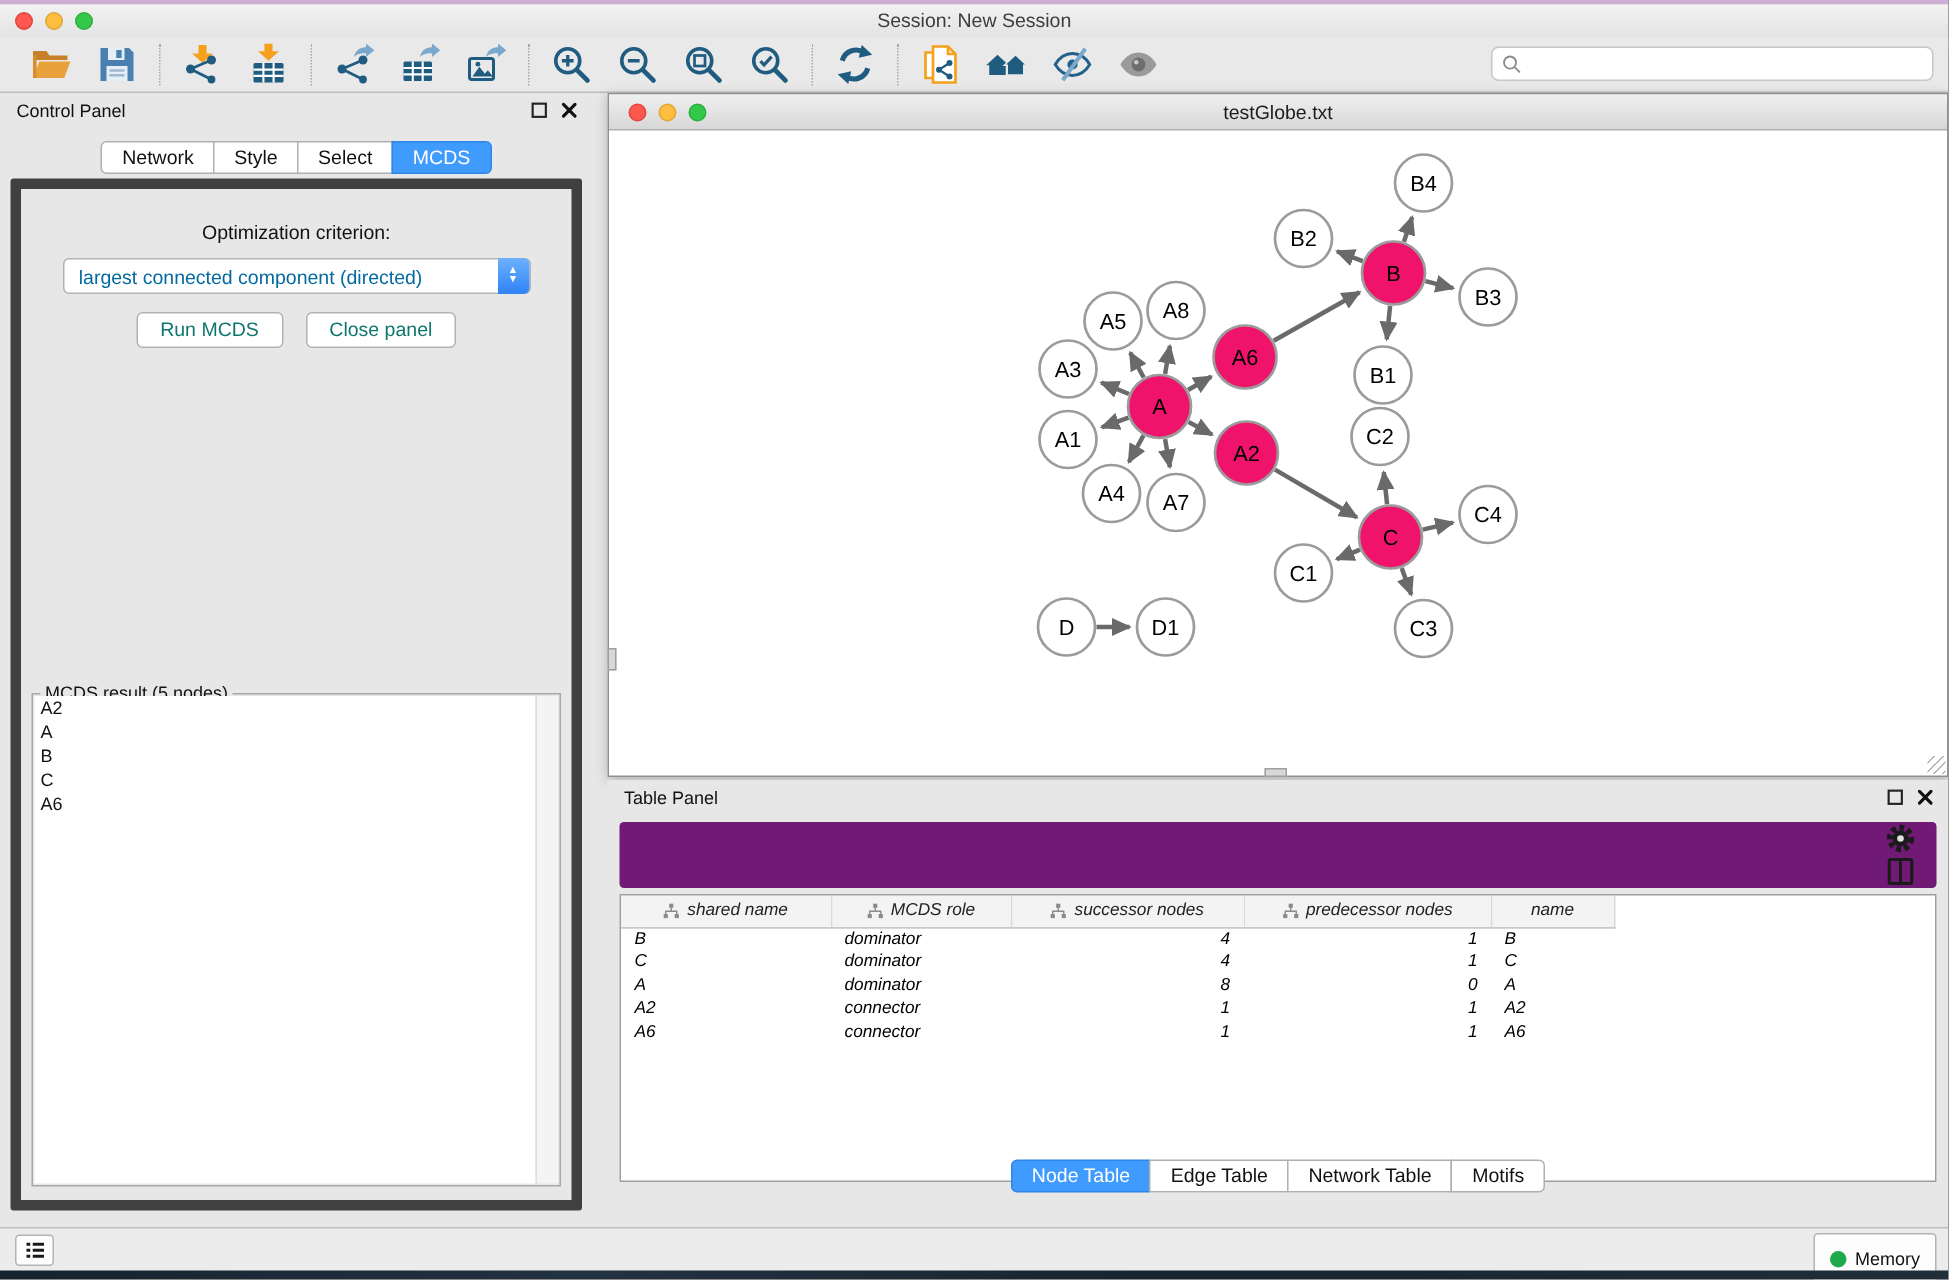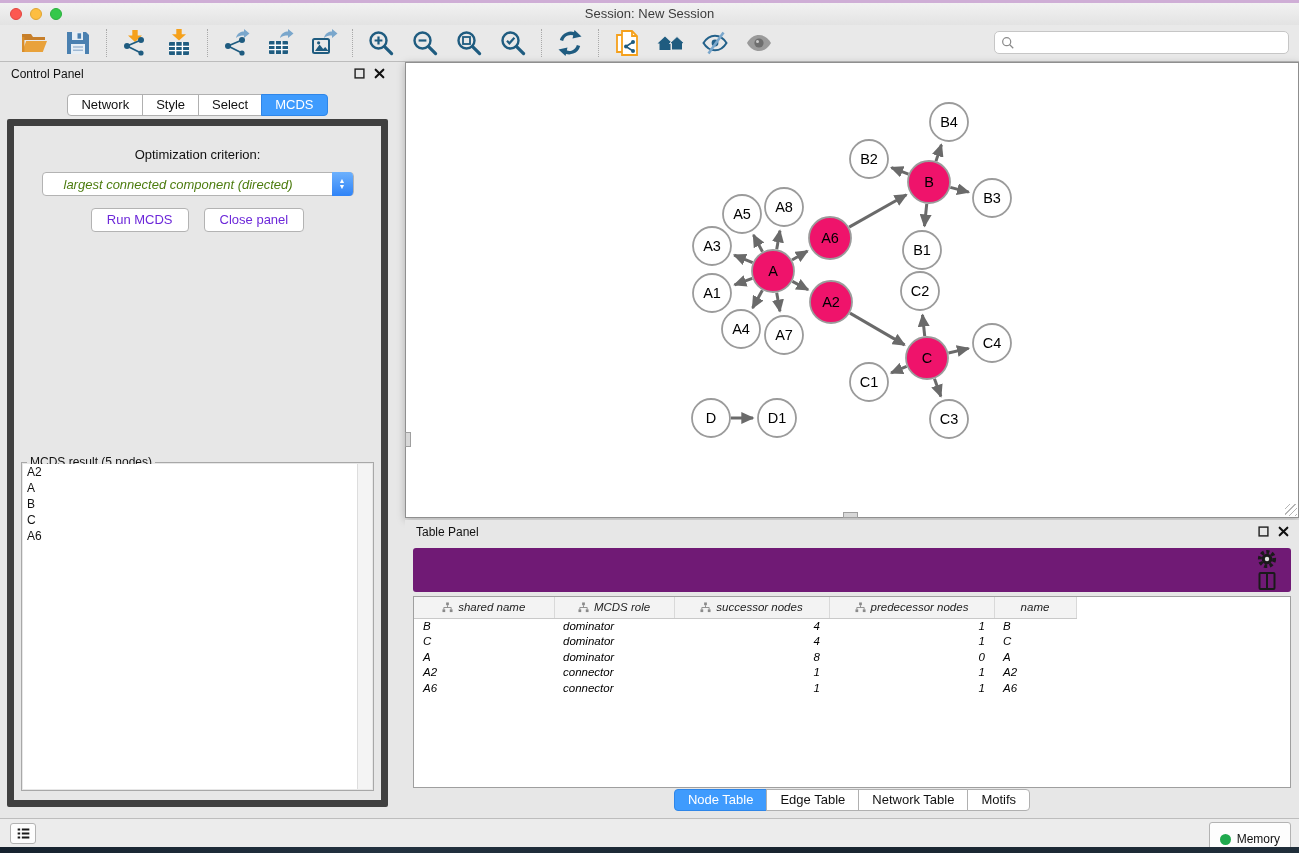--- a/index.html
+++ b/index.html
@@ -46,26 +46,26 @@
   .tab { font-size:13px; color:#111; background:#fff; border:1px solid #b0b0b0; padding:2px 13px 3px;
     margin-left:-1px; cursor:pointer; white-space:nowrap; }
   .tab:first-child { border-radius:4px 0 0 4px; margin-left:0; }
   .tab:last-child { border-radius:0 4px 4px 0; }
   .tab.active { background:#3f9bfd; border-color:#2f86e8; color:#fff; }
   .cp-content { position:absolute; left:7px; right:7px; top:57px; bottom:8px;
     border:7px solid #404040; border-radius:2px; background:#e7e7e7; }
   .opt-label { margin-top:21px; text-align:center; font-size:13px; color:#111; }
   .dropdown { position:relative; width:312px; height:24px; margin:10px auto 0; background:#fff;
     border:1px solid #b3b3b3; border-radius:4px; cursor:pointer; }
-  .dropdown .dd-value { position:absolute; left:21px; top:4px; font-size:13px; color:#4d7c0f; white-space:nowrap;font-style:italic; }
+  .dropdown .dd-value { position:absolute; left:10px; top:4px; font-size:13px; color:#0369a1; white-space:nowrap; }
   .dd-stepper { position:absolute; right:0; top:-1px; bottom:-1px; width:21px; border-radius:0 4px 4px 0;
     background:linear-gradient(#6db1fd,#2f83f7); display:flex; flex-direction:column; align-items:center; justify-content:center; }
   .dd-stepper span { color:#fff; font-size:7px; line-height:6px; }
   .btn-row { display:flex; justify-content:center; gap:15px; margin-top:12px; }
-  .push-btn { background:#fff; border:1px solid #b3b3b3; border-radius:4px; font-size:13px; color:#6d28d9;
+  .push-btn { background:#fff; border:1px solid #b3b3b3; border-radius:4px; font-size:13px; color:#0f766e;
     padding:3px 15px 4px; cursor:pointer; font-family:"Liberation Sans",sans-serif; }
   .result-box { position:absolute; left:7px; right:7px; bottom:9px; top:336px; border:1px solid #a8a8a8; }
   .result-legend { position:absolute; left:5px; top:-8px; background:#e7e7e7; padding:0 3px; font-size:12px; color:#111; }
   .result-list { position:absolute; left:1px; right:16px; top:1px; bottom:1px; background:#fff; overflow:hidden; }
   .result-scroll { position:absolute; right:1px; top:1px; bottom:1px; width:15px; background:#f4f4f4; border-left:1px solid #ddd; }
   .result-item { font-size:12px; color:#111; line-height:16px; padding-left:4px; }
   
   .net-window { position:absolute; left:405px; top:62px; width:894px; height:456px;
     border:1px solid #8f8f8f; background:#fff; box-shadow:0 2px 8px rgba(0,0,0,.25); }
   .net-titlebar { position:absolute; left:0; right:0; top:0; height:24px;
@@ -87,21 +87,21 @@
   .tp-btn.disabled { cursor:default; }
   .tp-table-wrap { position:absolute; left:8px; right:8px; top:76px; height:192px; background:#fff; border:1px solid #9f9f9f; overflow:hidden; }
   table.node-table { border-collapse:collapse; table-layout:fixed; width:100%;font-style:italic; }
   table.node-table th { height:21px; background:#f3f3f3; border-bottom:1px solid #c9c9c9; border-right:1px solid #d9d9d9;
     font-weight:normal; font-size:11.5px; color:#222; position:relative; }
   table.node-table th .th-inner { display:flex; align-items:center; justify-content:center; gap:5px; }
   table.node-table th.filler { border-right:none; background:#fff; border-bottom:none; }
   table.node-table td { font-size:11.5px; color:#000; height:15.5px; padding:0 9px; white-space:nowrap; overflow:hidden; }
   td.al { text-align:left; } td.ar { text-align:right; }
   
-  .tp-tabs { position:absolute; left:0; right:0; bottom:4px; display:flex; justify-content:center; }
+  .tp-tabs { position:absolute; left:0; right:0; bottom:20px; display:flex; justify-content:center; }
   
   .status-bar { position:absolute; left:0; top:818px; width:1299px; height:29px; background:#ececec; border-top:1px solid #bdbdbd; }
   .list-btn { position:absolute; left:10px; top:4px; width:26px; height:21px; background:#fdfdfd;
     border:1px solid #b3b3b3; border-radius:3px; display:flex; align-items:center; justify-content:center; cursor:pointer; }
   .list-btn svg { width:15px; height:15px; }
   .memory-btn { position:absolute; right:8px; top:3px; height:23px; background:#fdfdfd; border:1px solid #b3b3b3;
     border-radius:3px; display:flex; align-items:center; gap:6px; padding:16px 10px; font-size:12px; color:#111; cursor:pointer; }
   .mem-dot { width:11px; height:11px; border-radius:50%; background:#1fa94d; }
   .fx-text { font-family:"Liberation Serif", serif; font-style:italic; font-size:17px; color:#a9a9a9; }
 </style>
@@ -305,20 +305,28 @@
             <div class="result-item">B</div>
             <div class="result-item">C</div>
             <div class="result-item">A6</div>
           </div>
         <div class="result-scroll"></div>
       </div>
     </div>
   </div>
 
   <div class="net-window">
+    <div class="net-titlebar">
+      <div class="lights">
+        <div class="light red"></div>
+        <div class="light yellow"></div>
+        <div class="light green"></div>
+      </div>
+      <div class="net-title">testGlobe.txt</div>
+    </div>
     <div class="net-canvas">
       <svg id="graph-svg" width="892" height="430" viewBox="0 0 892 430">
           <defs>
             <marker id="arrow" markerWidth="4.6" markerHeight="4" refX="3.9" refY="2" orient="auto" markerUnits="strokeWidth">
               <path d="M0 0L4.4 2L0 4z" fill="#6a6a6a"></path>
             </marker>
           </defs>
           <line x1="356.48901716798036" y1="164.67335414757676" x2="347.4665267258396" y2="148.08361365718898" stroke="#6a6a6a" stroke-width="3" marker-end="url(#arrow)"></line>
           <line x1="370.7266067431853" y1="162.31792440328542" x2="373.934610825616" y2="143.65317337823407" stroke="#6a6a6a" stroke-width="3" marker-end="url(#arrow)"></line>
           <line x1="346.6432869494652" y1="175.6570848153546" x2="328.2073233278561" y2="168.10136201961316" stroke="#6a6a6a" stroke-width="3" marker-end="url(#arrow)"></line>

